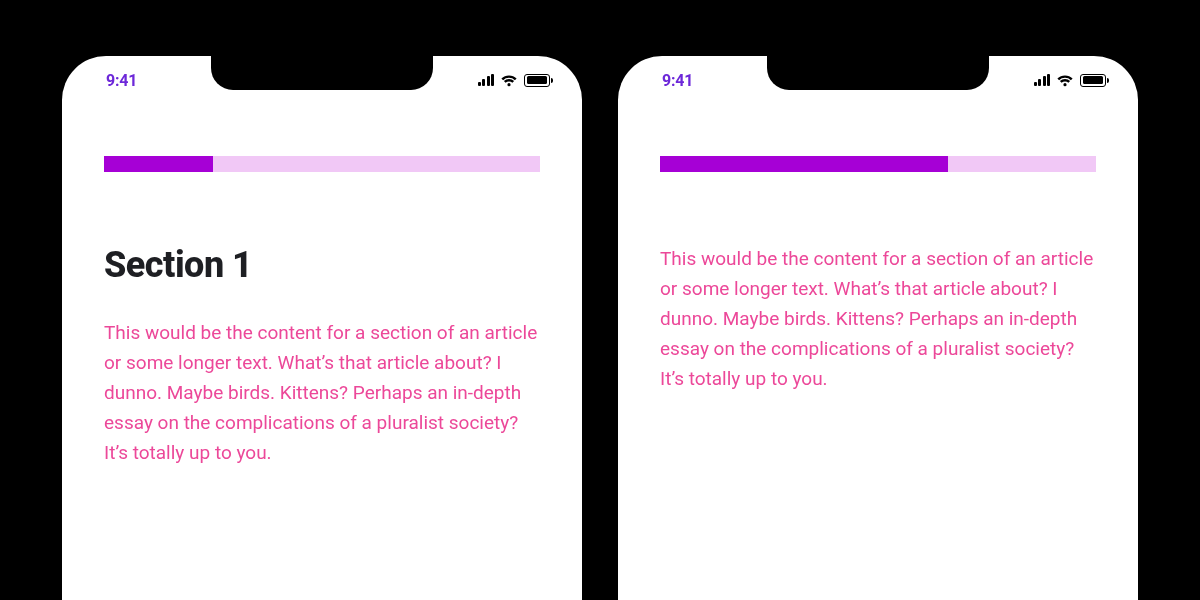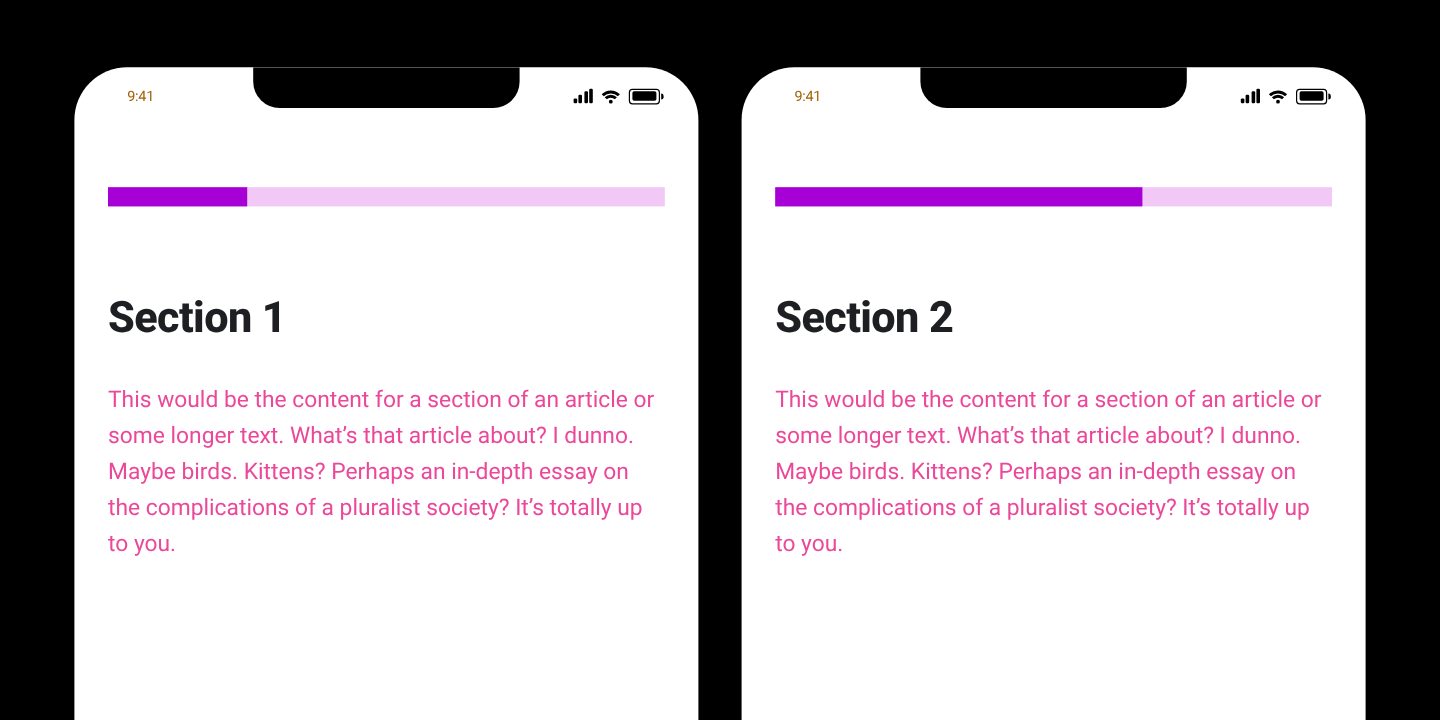--- a/index.html
+++ b/index.html
@@ -35,37 +35,37 @@
     position: absolute;
     top: 0; left: 0; right: 0;
     height: 48px;
     display: flex;
     justify-content: space-between;
     align-items: center;
     padding: 0 28px;
     z-index: 5;
   }
   .status-time {
-    font-size: 12px;
-    font-weight: 400;
-    color: #a16207;
+    font-size: 16px;
+    font-weight: 700;
+    color: #6d28d9;
     letter-spacing: -0.2px;
     margin-left: 16px;
   }
   .status-icons {
     display: flex;
     align-items: center;
     gap: 6px;
     margin-right: 4px;
   }
   .content {
     position: absolute;
     top: 100px;
     left: 0; right: 0;
-    padding: 0 28px;
+    padding: 0 42px;
   }
   .progress-track {
     height: 16px;
     width: 100%;
     background: #f1c8f6;
     position: relative;
     margin-bottom: 72px;
   }
   .progress-fill {
     position: absolute;
@@ -165,16 +165,15 @@
       </div>
       <div class="battery">
           <div class="battery-fill"></div>
         </div>
     </div>
   </div>
   <div class="content">
     <div class="progress-track">
       <div class="progress-fill" style="width:66%"></div>
     </div>
-    <h1 class="section-title">Section 2</h1>
     <p class="section-body">This would be the content for a section of an article or some longer text. What’s that article about? I dunno. Maybe birds. Kittens? Perhaps an in-depth essay on the complications of a pluralist society? It’s totally up to you.</p>
   </div>
 </div>
 
 </body></html>

